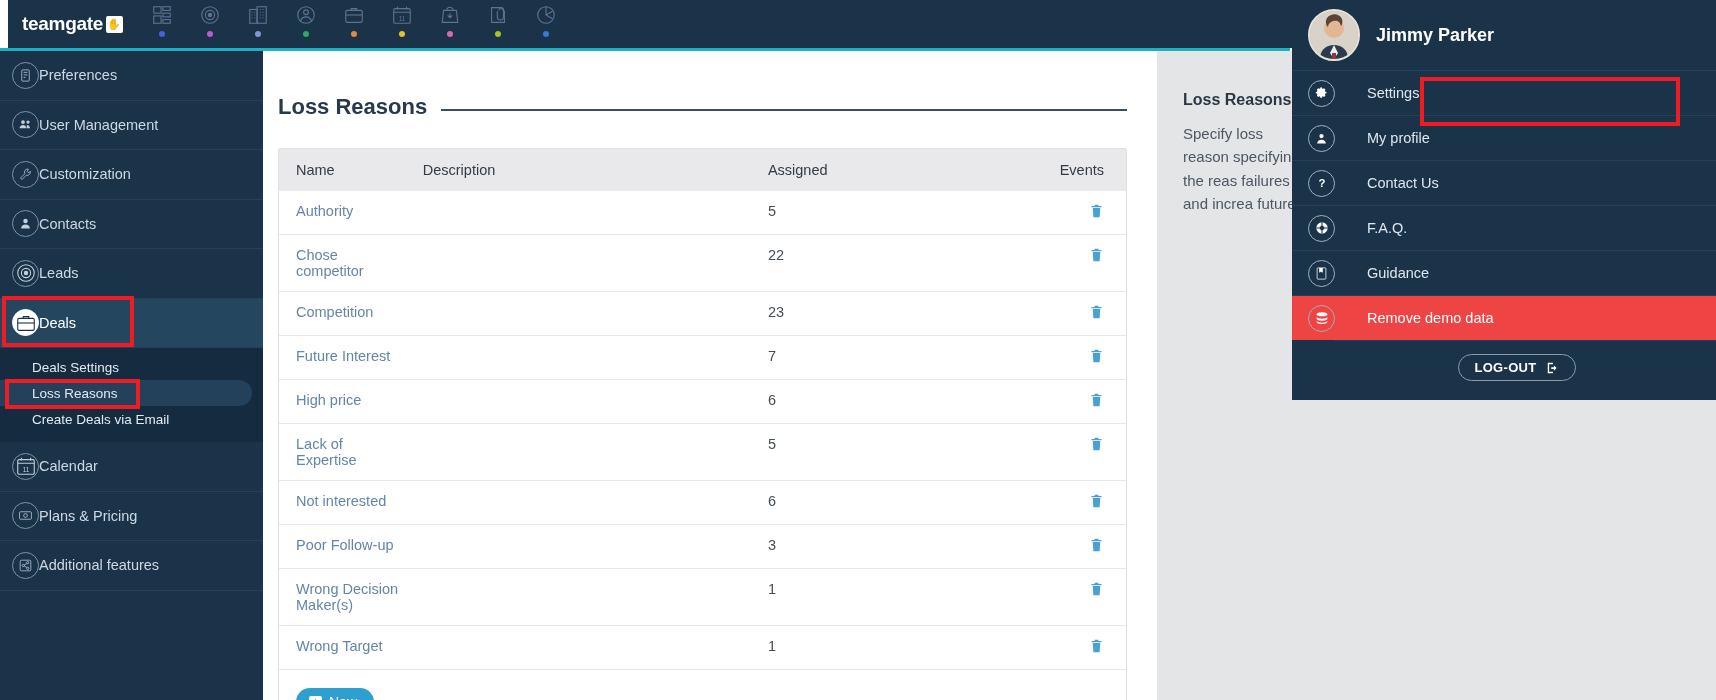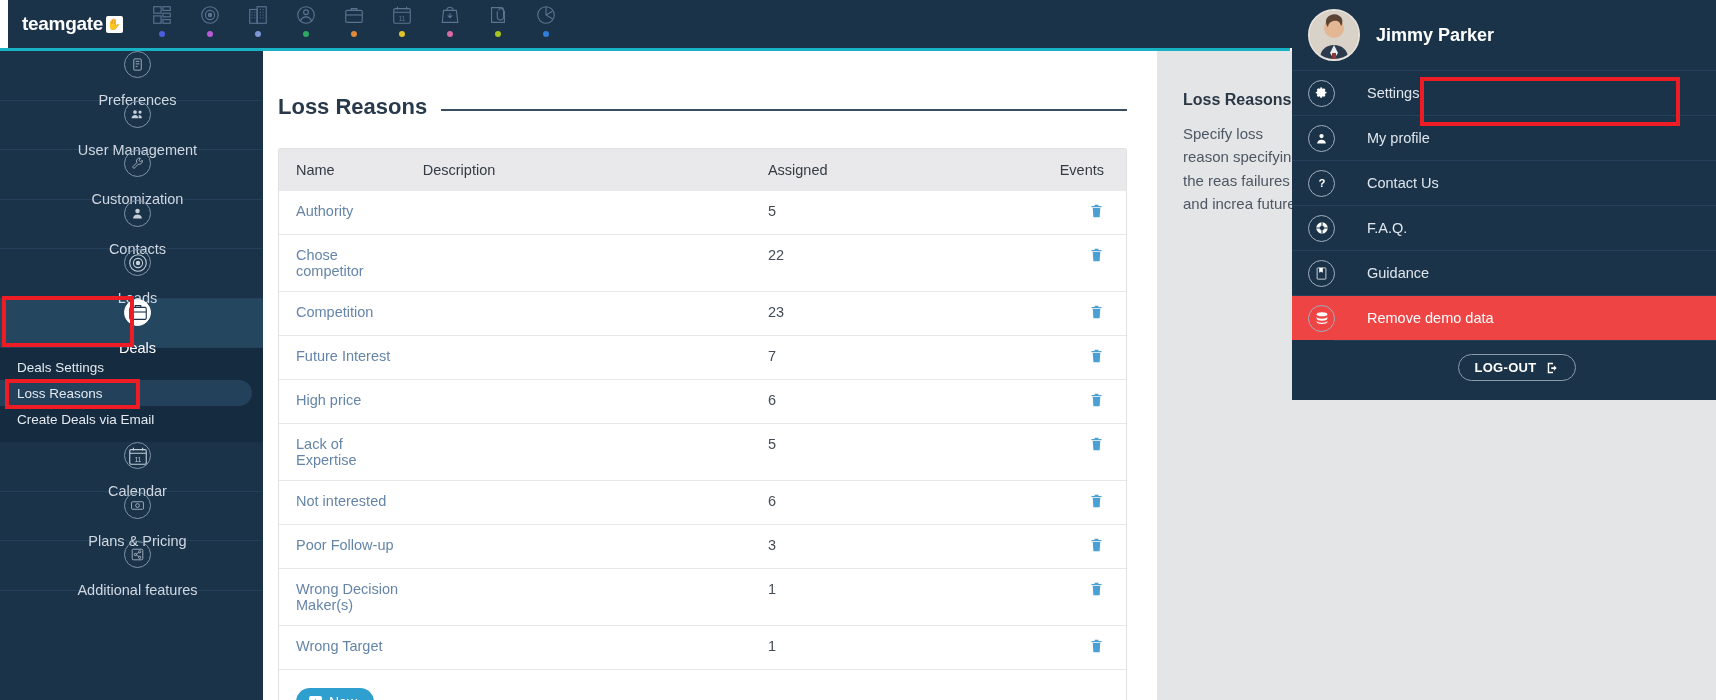--- a/index.html
+++ b/index.html
@@ -47,41 +47,40 @@
   }
 
   
   .sidebar {
     position: absolute; top: 51px; left: 0;
     width: 263px; height: 649px;
     background: #1b3349;
   }
   .side-item {
     height: 49.5px; display: flex; align-items: center;
-    padding-left: 12px; gap: 14px;
+    padding-left: 12px; 
     border-bottom: 1px solid #24405a;
     color: #cfd8e2; font-size: 14.5px;
     cursor: pointer;
-    flex-direction: column;
   }
   .side-item.active { background: #25465f; }
   .side-ico {
     width: 27px; height: 27px; border-radius: 50%;
     border: 1.3px solid #7e93a8;
     display: flex; align-items: center; justify-content: center;
     color: #c3cfdb; flex: 0 0 27px;
   }
   .side-item.active .side-ico {
     background: #ffffff; border-color: #ffffff; color: #1b3349;
   }
   .side-item.active .side-label { color: #ffffff; }
   .submenu { background: #152b3f; padding: 6px 0 10px 0; }
   .sub-item {
     height: 26px; display: flex; align-items: center;
-    padding-left: 17px; color: #e3e9ef; font-size: 13.5px;
+    padding-left: 32px; color: #e3e9ef; font-size: 13.5px;
     cursor: pointer;
   }
   .sub-item.highlight-bg {
     background: #23415a; border-radius: 0 14px 14px 0;
     width: 252px;
   }
 
   
   .redbox { position: absolute; border: 4px solid #ee1c25; pointer-events: none; }
 

